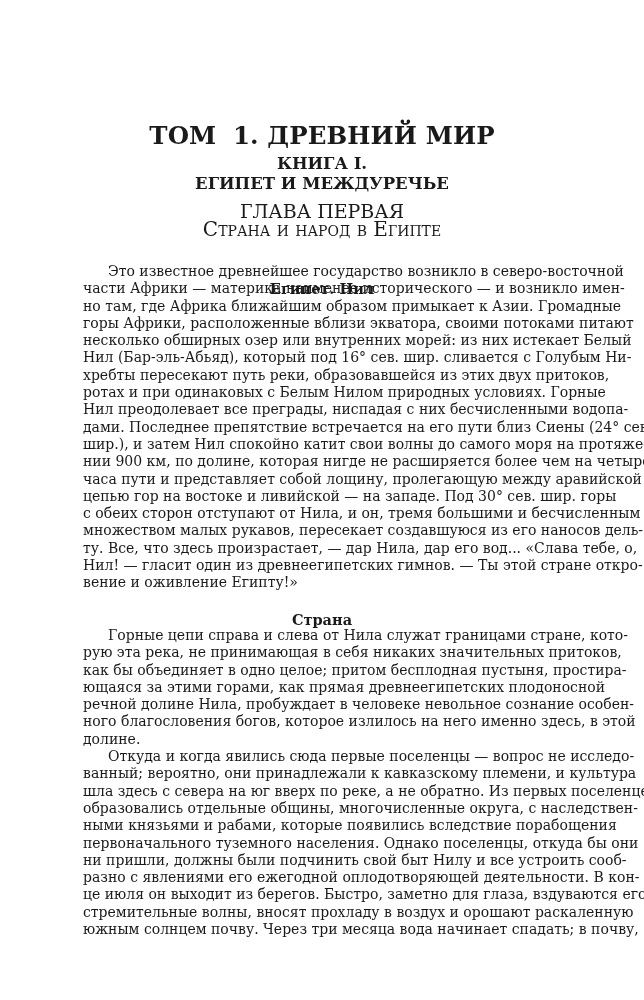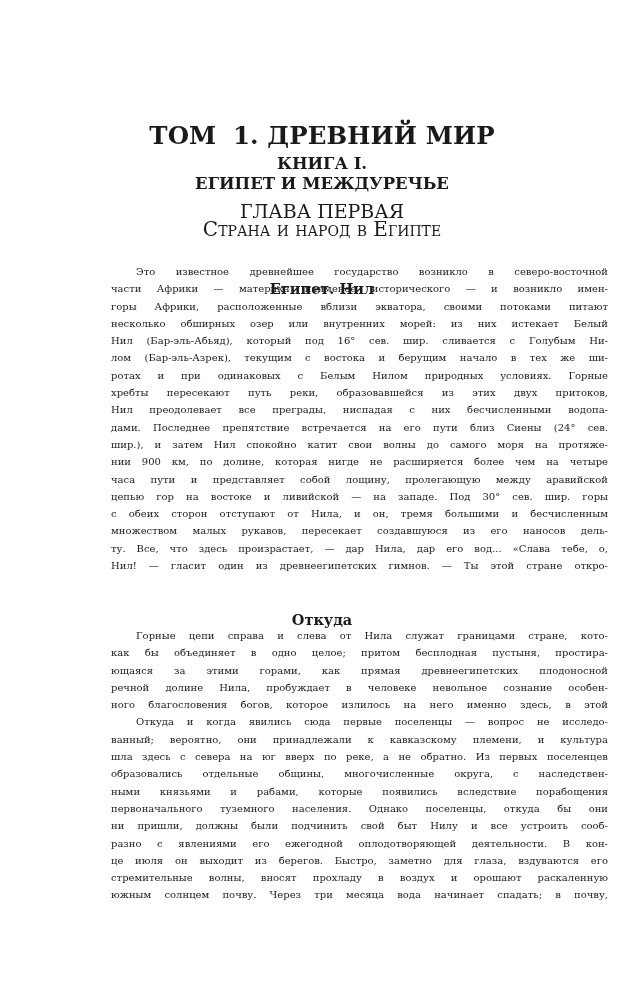--- a/index.html
+++ b/index.html
@@ -60,23 +60,22 @@
     font-weight: bold;
     line-height: 17px;
   }
   .section-1 { top: 231px; margin-top: 36px; }
   .section-2 { top: 598px; }
 
   .body-block {
     position: absolute;
     left: 83px;
     width: 497px;
-    font-size: 10px;
+    font-size: 14px;
     line-height: 17.3px;
-    margin-left: 28px;
   }
   .block-1 { top: 250px; }
   .block-2 { top: 614px; }
 
   .line {
     display: block;
     text-align: justify;
     text-align-last: justify;
     white-space: nowrap;
     height: 17.3px;
@@ -100,46 +99,49 @@
     <div>КНИГА I.</div>
     <div>ЕГИПЕТ И МЕЖДУРЕЧЬЕ</div>
   </div>
   <div class="center chapter-subtitle">Страна и народ в Египте</div>
 
   <div class="center section-title section-1">Египет. Нил</div>
 
   <div class="body-block block-1">
     <span class="line indent">Это известное древнейшее государство возникло в северо-восточной</span>
     <span class="line">части Африки — материка наименее исторического — и возникло имен-</span>
+    <span class="line">но там, где Африка ближайшим образом примыкает к Азии. Громадные</span>
     <span class="line">горы Африки, расположенные вблизи экватора, своими потоками питают</span>
     <span class="line">несколько обширных озер или внутренних морей: из них истекает Белый</span>
     <span class="line">Нил (Бар-эль-Абьяд), который под 16° сев. шир. сливается с Голубым Ни-</span>
-    <span class="line">лом (Бар-эль-Азрек), текущим с востока и берущим начало в тех же ши-</span>
+    <span class="line">хребты пересекают путь реки, образовавшейся из этих двух притоков,</span>
     <span class="line">ротах и при одинаковых с Белым Нилом природных условиях. Горные</span>
-    <span class="line">хребты пересекают путь реки, образовавшейся из этих двух притоков,</span>
     <span class="line">Нил преодолевает все преграды, ниспадая с них бесчисленными водопа-</span>
     <span class="line">дами. Последнее препятствие встречается на его пути близ Сиены (24° сев.</span>
     <span class="line">шир.), и затем Нил спокойно катит свои волны до самого моря на протяже-</span>
     <span class="line">нии 900 км, по долине, которая нигде не расширяется более чем на четыре</span>
     <span class="line">часа пути и представляет собой лощину, пролегающую между аравийской</span>
     <span class="line">цепью гор на востоке и ливийской — на западе. Под 30° сев. шир. горы</span>
     <span class="line">с обеих сторон отступают от Нила, и он, тремя большими и бесчисленным</span>
     <span class="line">множеством малых рукавов, пересекает создавшуюся из его наносов дель-</span>
     <span class="line">ту. Все, что здесь произрастает, — дар Нила, дар его вод... «Слава тебе, о,</span>
     <span class="line">Нил! — гласит один из древнеегипетских гимнов. — Ты этой стране откро-</span>
+    <span class="line last">вение и оживление Египту!»</span>
   </div>
 
-  <div class="center section-title section-2">Откуда</div>
+  <div class="center section-title section-2">Страна</div>
 
   <div class="body-block block-2">
     <span class="line indent">Горные цепи справа и слева от Нила служат границами стране, кото-</span>
+    <span class="line">рую эта река, не принимающая в себя никаких значительных притоков,</span>
     <span class="line">как бы объединяет в одно целое; притом бесплодная пустыня, простира-</span>
     <span class="line">ющаяся за этими горами, как прямая древнеегипетских плодоносной</span>
     <span class="line">речной долине Нила, пробуждает в человеке невольное сознание особен-</span>
     <span class="line">ного благословения богов, которое излилось на него именно здесь, в этой</span>
+    <span class="line last">долине.</span>
     <span class="line indent">Откуда и когда явились сюда первые поселенцы — вопрос не исследо-</span>
     <span class="line">ванный; вероятно, они принадлежали к кавказскому племени, и культура</span>
     <span class="line">шла здесь с севера на юг вверх по реке, а не обратно. Из первых поселенцев</span>
     <span class="line">образовались отдельные общины, многочисленные округа, с наследствен-</span>
     <span class="line">ными князьями и рабами, которые появились вследствие порабощения</span>
     <span class="line">первоначального туземного населения. Однако поселенцы, откуда бы они</span>
     <span class="line">ни пришли, должны были подчинить свой быт Нилу и все устроить сооб-</span>
     <span class="line">разно с явлениями его ежегодной оплодотворяющей деятельности. В кон-</span>
     <span class="line">це июля он выходит из берегов. Быстро, заметно для глаза, вздуваются его</span>
     <span class="line">стремительные волны, вносят прохладу в воздух и орошают раскаленную</span>

